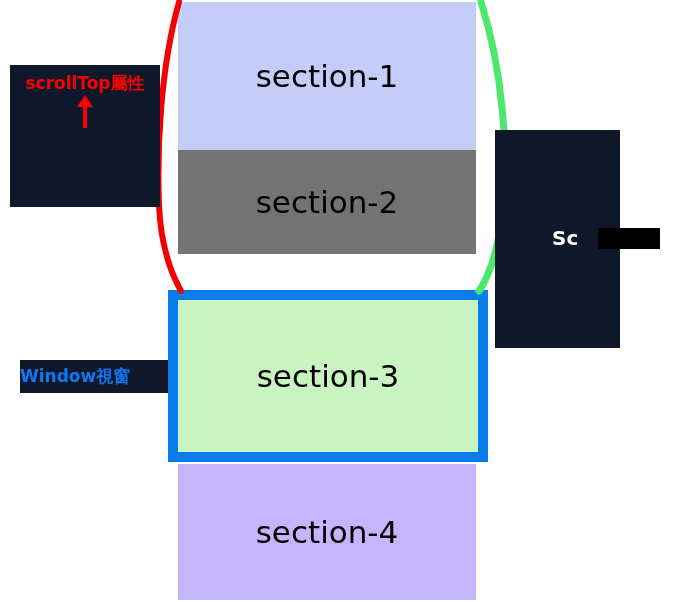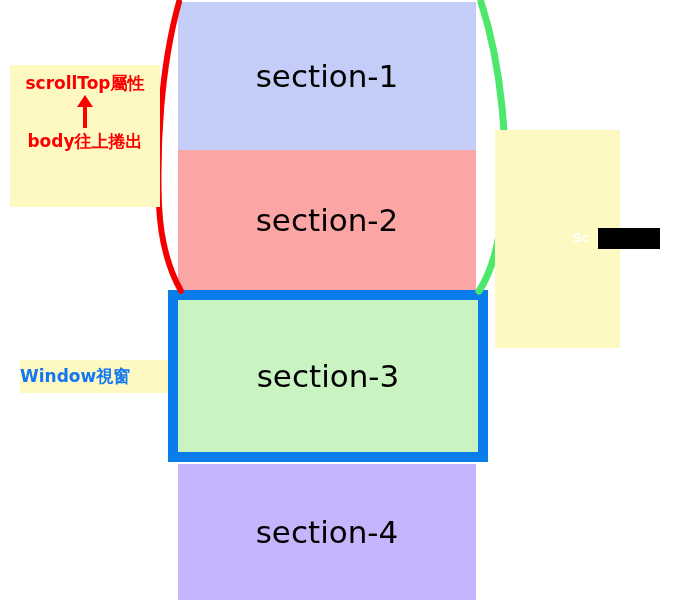--- a/index.html
+++ b/index.html
@@ -28,21 +28,21 @@
     display: flex;
     align-items: center;
     justify-content: center;
     color: #000000;
     font-size: 31px;
     font-family: "DejaVu Sans", sans-serif;
     letter-spacing: 0px;
     box-sizing: border-box;
   }
   #section-1 { top: 2px;   height: 148px; background: #c3cdf7; }
-  #section-2 { top: 150px; height: 140px; background: #fca5a5; }
+  #section-2 { top: 150px; height: 104px; background: #737373; }
   #section-4 { top: 464px; height: 136px; background: #c4b5fd; }
 
   
   #viewport-frame {
     position: absolute;
     left: 168px;
     top: 290px;
     width: 320px;
     height: 172px;
     background: #0b7ceb;
@@ -69,21 +69,21 @@
     left: 0;
     top: 0;
     width: 700px;
     height: 602px;
     pointer-events: none;
   }
 
   
   .callout {
     position: absolute;
-    background: #fef9c3;
+    background: #0f172a;
     box-sizing: border-box;
   }
 
   #scrolltop-callout {
     left: 10px;
     top: 65px;
     width: 150px;
     height: 142px;
     display: flex;
     flex-direction: column;
@@ -135,26 +135,26 @@
   #occluder-bar {
     position: absolute;
     left: 598px;
     top: 228px;
     width: 62px;
     height: 21px;
     background: #000000;
   }
   #scrollheight-label {
     position: absolute;
-    left: 573px;
+    left: 552px;
     top: 228px;
     color: #ffffff;
     font-family: "DejaVu Sans", sans-serif;
     font-weight: bold;
-    font-size: 12px;
+    font-size: 20px;
     white-space: nowrap;
     line-height: 20px;
   }
 </style>
 </head>
 <body>
 
 <div id="stage">
 
   <div class="section" id="section-1">
@@ -181,21 +181,20 @@
   </svg>
 
   <div class="callout" id="scrolltop-callout">
     <div class="red-text">scrollTop屬性</div>
     <div id="scrolltop-arrow">
       <svg width="22" height="36" viewBox="0 0 22 36" aria-hidden="true">
         <line x1="11" y1="34" x2="11" y2="8" stroke="#fb0000" stroke-width="4"></line>
         <polygon points="11,1 3,13 19,13" fill="#fb0000"></polygon>
       </svg>
     </div>
-    <div class="red-text">body往上捲出</div>
   </div>
 
   <div class="callout" id="window-callout">
     <span class="blue-text">Window視窗</span>
   </div>
 
   <div class="callout" id="scrollheight-callout"></div>
   <div id="scrollheight-label">Sc</div>
   <div id="occluder-bar"></div>
 

